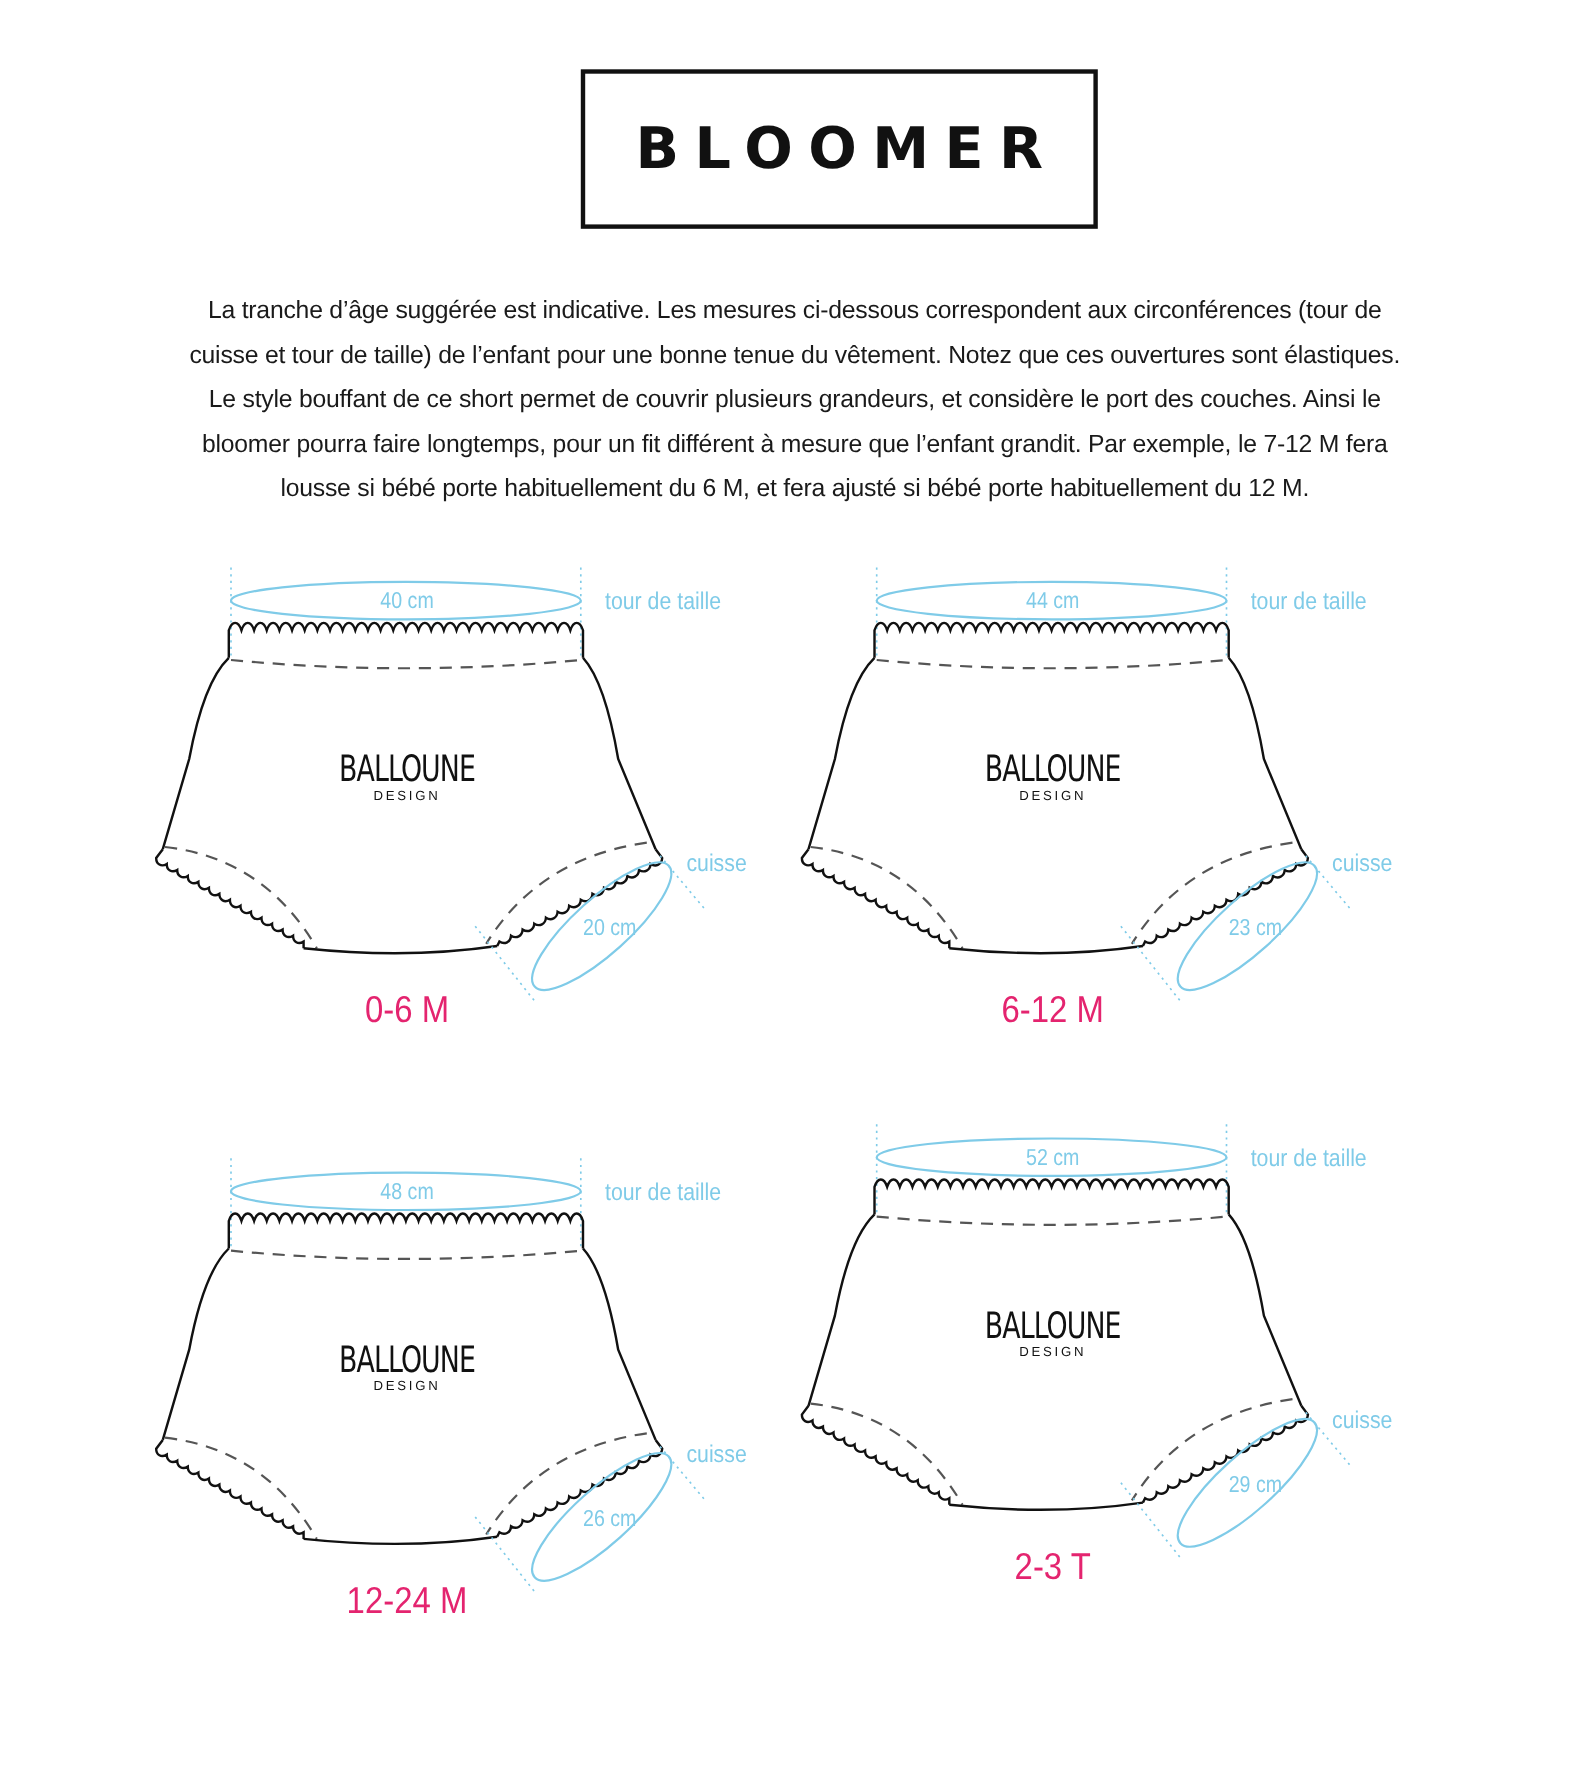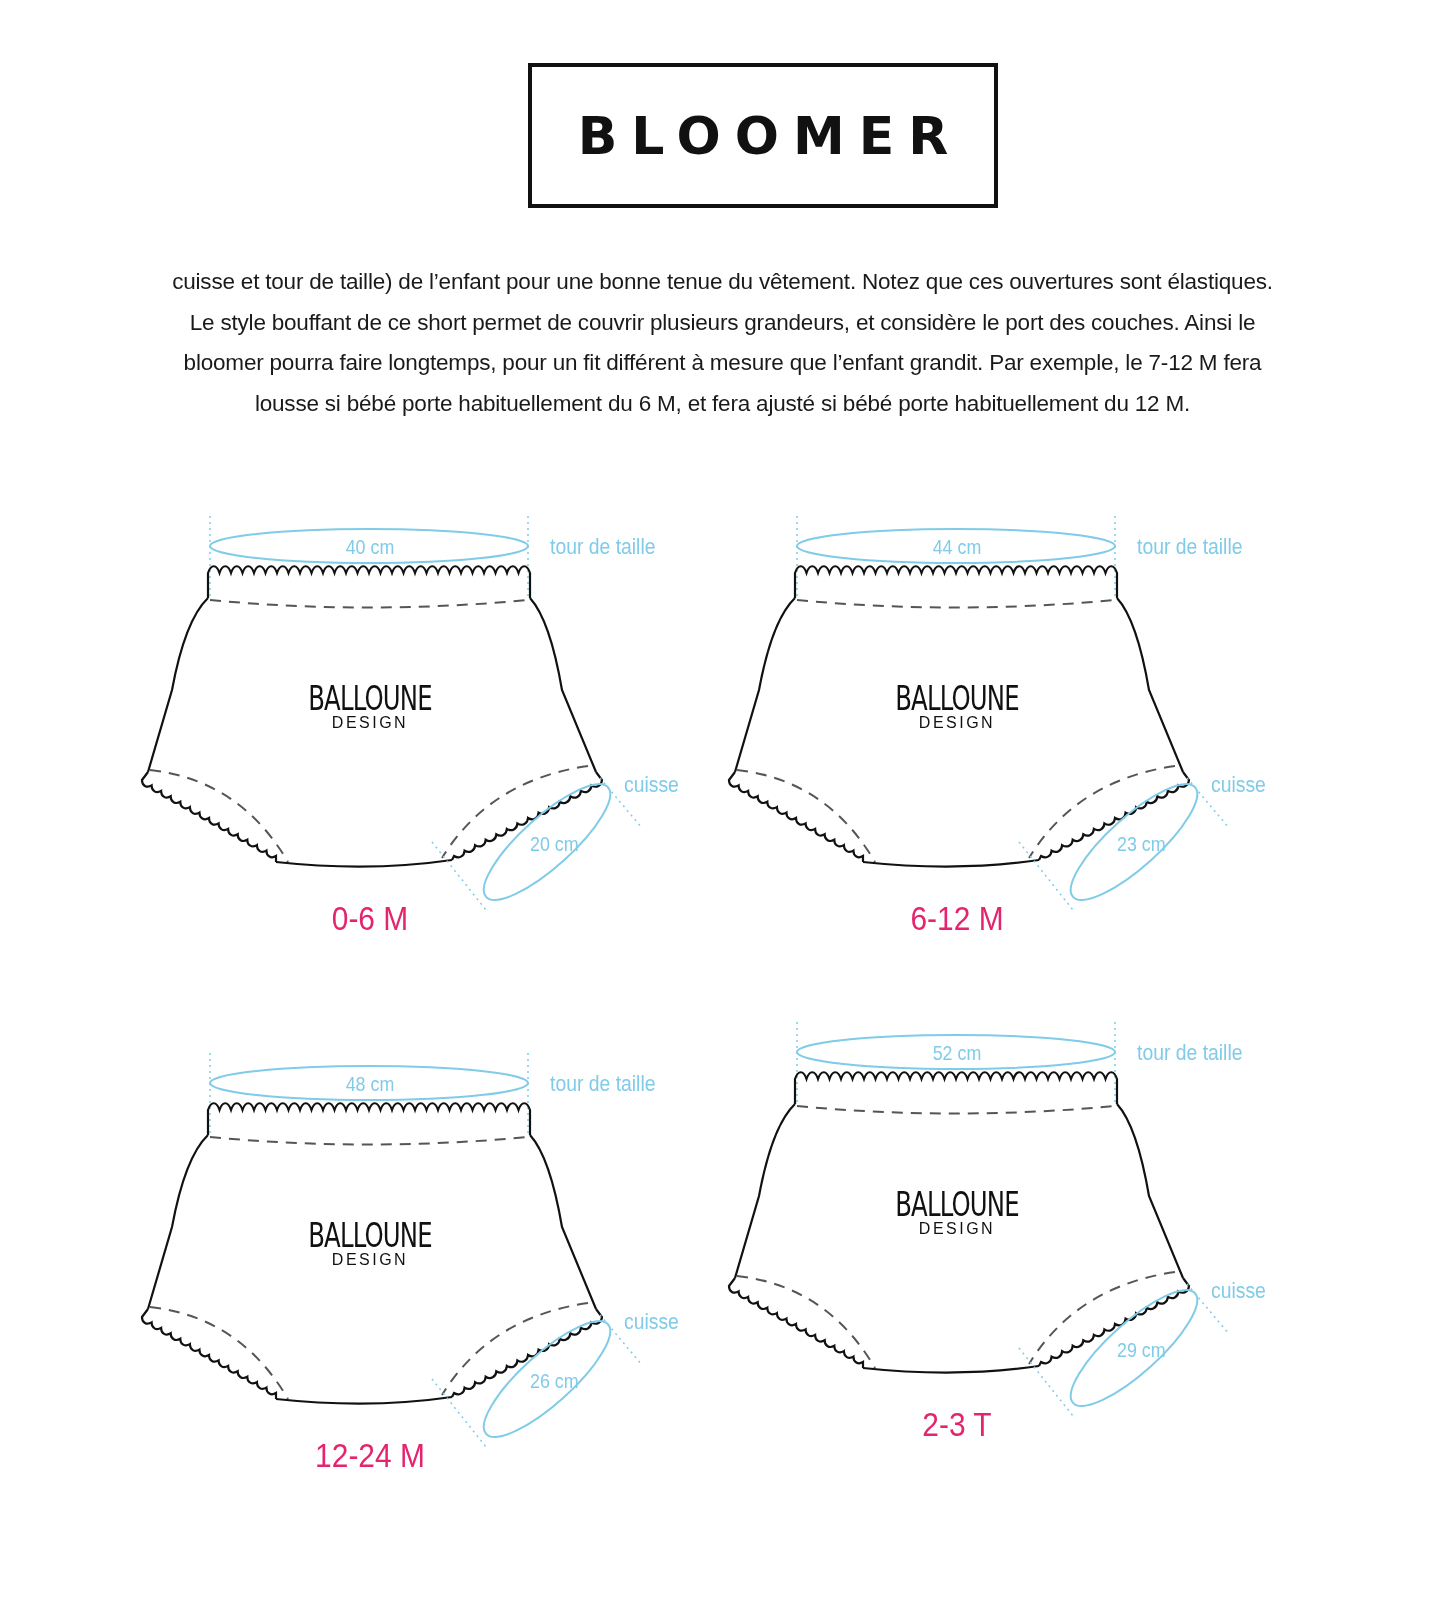--- a/index.html
+++ b/index.html
@@ -20,32 +20,33 @@
                  color: #7fcbe8; font-family: "Liberation Sans", sans-serif; transform: scaleX(0.85); }
   .waist-label { position: absolute; font-size: 22px; color: #7fcbe8; white-space: nowrap;
                  transform-origin: left center; transform: scaleX(0.88); }
   .thigh-label { position: absolute; font-size: 22px; color: #7fcbe8; white-space: nowrap;
                  transform-origin: left center; transform: scaleX(0.88); }
   .thigh-value { position: absolute; font-size: 21px; color: #7fcbe8; white-space: nowrap;
                  transform-origin: left center; transform: scaleX(0.85); }
   .brand { position: absolute; width: 200px; text-align: center; margin-top: 28px; }
   .brand-name { font-family: "DejaVu Sans Condensed", "DejaVu Sans", sans-serif; font-size: 33px;
                 letter-spacing: -1px; color: #111; line-height: 34px; transform: scaleX(0.82); }
-  .brand-sub { font-size: 16px; letter-spacing: 2.5px; color: #111; line-height: 14px; }
+  .brand-sub { font-size: 12px; letter-spacing: 2.5px; color: #111; line-height: 14px; }
   .size-label { position: absolute; width: 200px; text-align: center; font-size: 34px;
                 color: #e4246f; transform: scaleX(0.88); }
 </style>
 </head>
 <body>
 
 <div class="title-box">
   <span class="title-text">BLOOMER</span>
 </div>
 
 <div class="intro">
+  <p>La tranche d’âge suggérée est indicative. Les mesures ci-dessous correspondent aux circonférences (tour de</p>
   <p>cuisse et tour de taille) de l’enfant pour une bonne tenue du vêtement. Notez que ces ouvertures sont élastiques.</p>
   <p>Le style bouffant de ce short permet de couvrir plusieurs grandeurs, et considère le port des couches. Ainsi le</p>
   <p>bloomer pourra faire longtemps, pour un fit différent à mesure que l’enfant grandit. Par exemple, le 7-12 M  fera</p>
   <p>lousse si bébé porte habituellement du 6 M, et fera ajusté si bébé porte habituellement du 12 M.</p>
 </div>
 
 <div class="panel" style="left:130px; top:510px;">
   <svg width="560" height="420" class="bloomer-svg">
     <line x1="80" y1="6" x2="80" y2="90" stroke="#7fcbe8" stroke-width="1.5" stroke-dasharray="2,4"></line>
     <line x1="398" y1="6" x2="398" y2="90" stroke="#7fcbe8" stroke-width="1.5" stroke-dasharray="2,4"></line>

